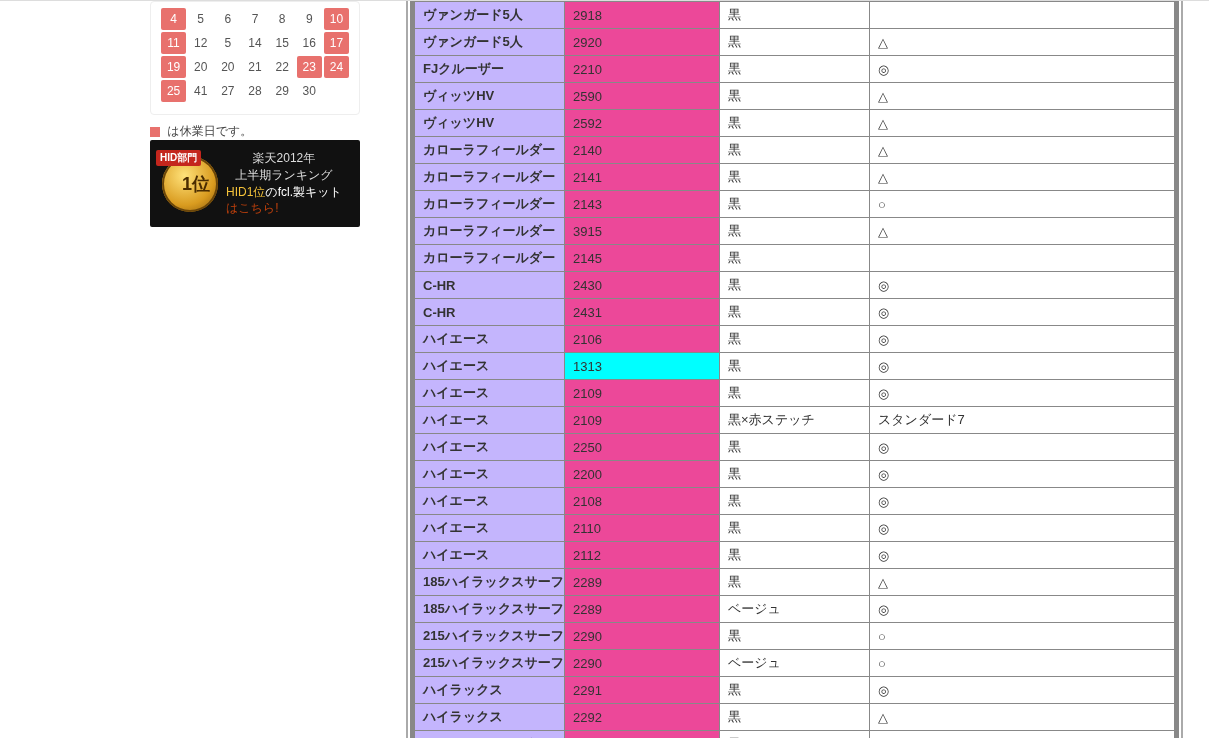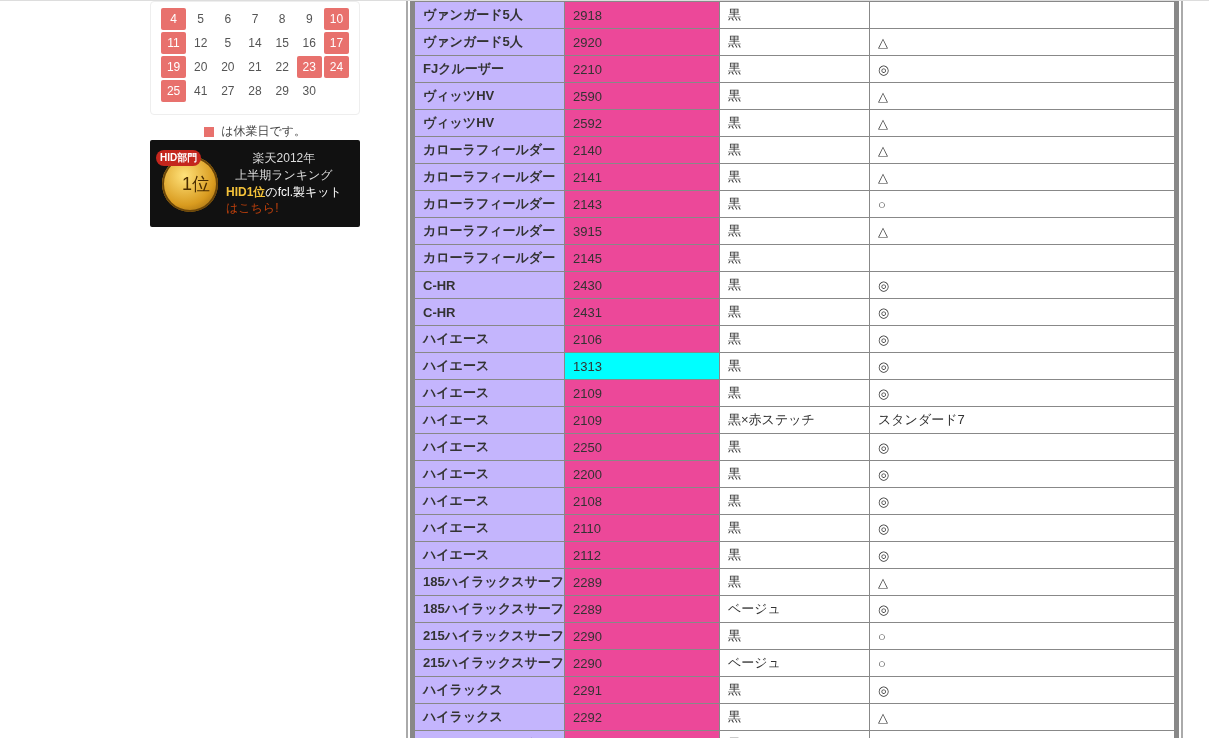--- a/index.html
+++ b/index.html
@@ -42,21 +42,21 @@
     padding: 0;
   }
   .calendar td.holiday {
     background: #e8716d;
     color: #fff;
     border-radius: 2px;
   }
   .legend {
     font-size: 12px;
     color: #444;
-    text-align: center;
+    text-align: left;
   }
   .legend .sq {
     display: inline-block;
     width: 10px;
     height: 10px;
     background: #e8716d;
     margin-right: 4px;
     vertical-align: middle;
   }
   .banner {
@@ -85,41 +85,41 @@
     border-radius: 50%;
     background: radial-gradient(circle at 40% 35%, #ffe27a, #d99b1f 60%, #8a5a0e 95%);
     box-shadow: 0 0 0 2px #6b4609 inset;
   }
   .banner .rank {
     position: absolute;
     top: 16px;
     left: 0;
     width: 68px;
     text-align: center;
-    font-weight: normal;
+    font-weight: bold;
     font-size: 18px;
     color: #4a2c00;
   }
   .banner .tag {
     position: absolute;
     top: -6px;
     left: -6px;
     background: #c4261d;
     color: #fff;
     font-size: 10px;
     padding: 1px 4px;
-    border-radius: 8px;
+    border-radius: 2px;
     font-weight: bold;
   }
   .banner-text {
     font-size: 12px;
     line-height: 1.4;
   }
   .banner-text .line1 { color: #ddd; text-align: center; }
-  .banner-text .line2 .accent { color: #f4c23a; font-weight: bold; }
+  .banner-text .line2 .accent { color: #f4c23a; font-weight: normal; }
   .banner-text .line3 { color: #c2410c; }
 
   .main {
     flex: 1;
     padding: 0 30px 0 50px;
   }
   .data-wrap {
     border-left: 4px solid #888;
     border-right: 4px solid #888;
     padding: 0;

